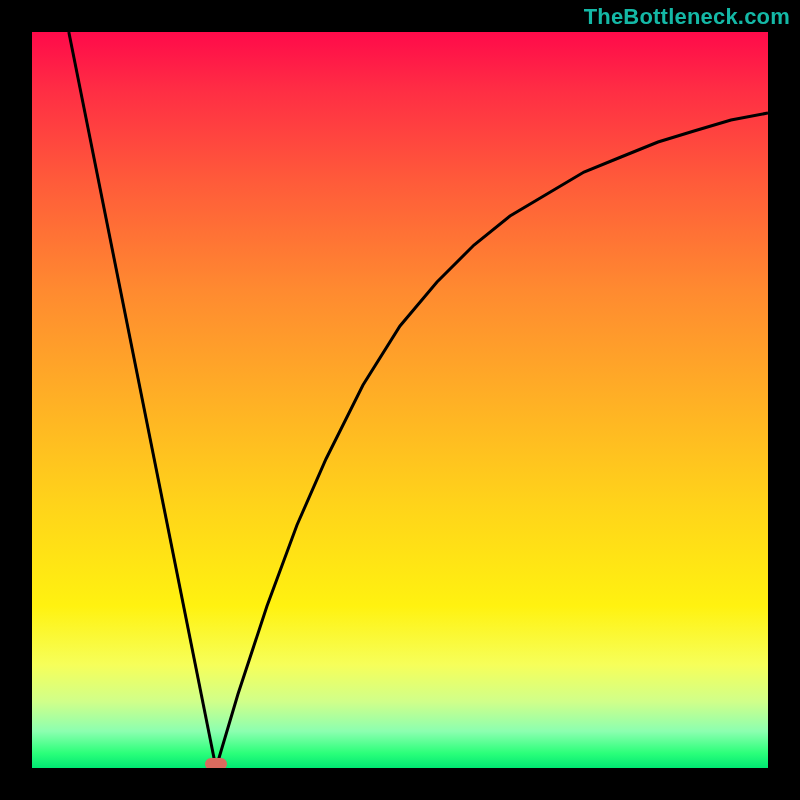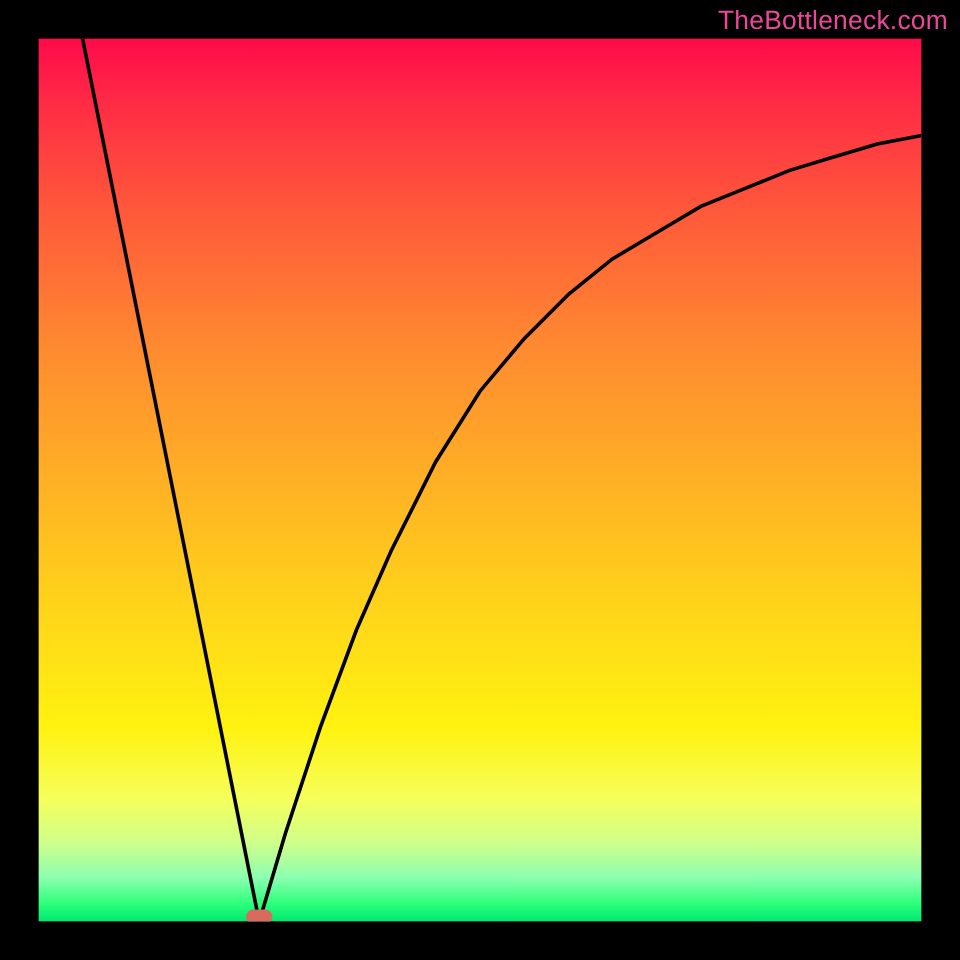--- a/index.html
+++ b/index.html
@@ -40,23 +40,23 @@
       #d0ff8a 91%,
       #8cffb0 95%,
       #2bff7a 98%,
       #00e872 100%
     );
   }
   .watermark {
     position: absolute;
     top: 4px;
     right: 10px;
-    color: #ec4899;
+    color: #14b8a6;
     font-size: 22px;
-    font-weight: 400;
+    font-weight: 700;
     letter-spacing: 0.2px;
     user-select: none;
   }
   svg.curve {
     position: absolute;
     left: 0; top: 0;
   }
   .marker {
     position: absolute;
     width: 22px;

